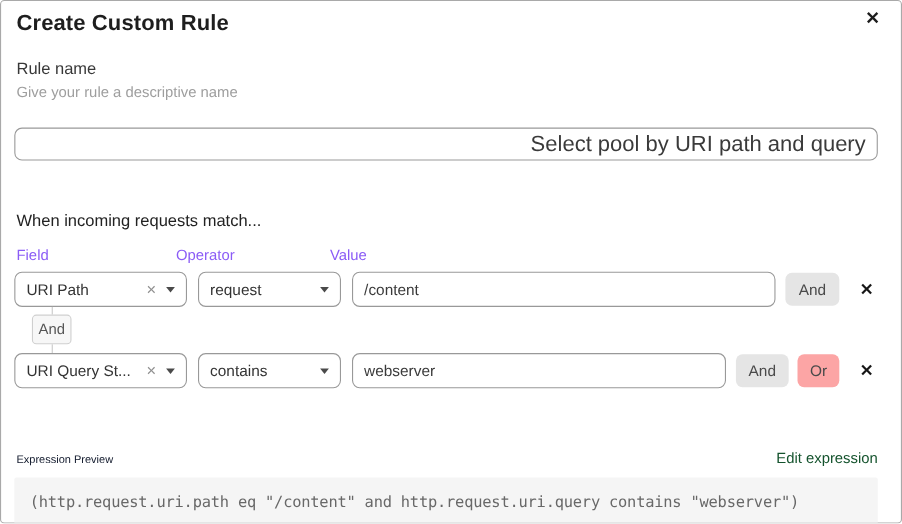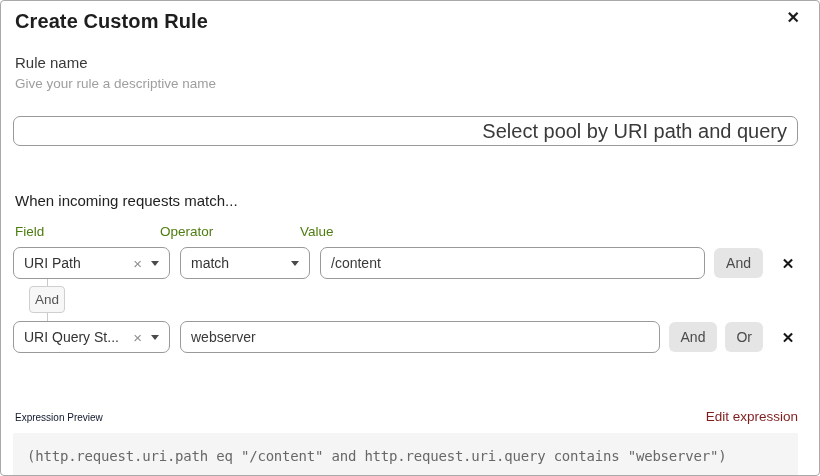--- a/index.html
+++ b/index.html
@@ -38,21 +38,21 @@
     display: block; width: 100%; height: 30px;
     margin-top: 24px;
     border: 1px solid #999; border-radius: 7px;
     padding: 0 10px;
     font-size: 20px; color: #3a3a3a;
     font-family: "Liberation Sans", sans-serif;
     background: #fff; outline: none; text-align: right;
   }
   
   .section-heading { margin: 46px 0 0 2px; font-size: 15px; font-weight: 400; color: #222; line-height: 18px; }
-  .col-labels { display: flex; margin: 14px 0 0 0; font-size: 13.5px; color: #4d7c0f; line-height: 16px; }
+  .col-labels { display: flex; margin: 14px 0 0 0; font-size: 13.5px; color: #8b5cf6; line-height: 16px; }
   .col-labels .c1 { width: 145px; padding-left: 2px; }
   .col-labels .c2 { width: 140px; padding-left: 2px; }
   .col-labels .c3 { flex: 1; padding-left: 2px; }
   .cond-row { display: flex; align-items: center; margin-top: 7px; height: 32px; }
   .select {
     height: 32px; border: 1px solid #999; border-radius: 7px;
     display: flex; align-items: center;
     padding: 0 10px; background: #fff; cursor: pointer;
     font-size: 14px; color: #333;
   }
@@ -73,41 +73,41 @@
     font-family: "Liberation Sans", sans-serif;
     background: #fff; outline: none; min-width: 0;
   }
   .chip {
     height: 30px; margin-left: 9px;
     border: none; border-radius: 6px;
     background: #e5e5e5; color: #4a4a4a;
     font-size: 14px; padding: 0 12px; cursor: pointer;
     font-family: "Liberation Sans", sans-serif;
   }
-  .chip.or { background: #e5e5e5; padding: 0 11px; margin-left: 8px; }
+  .chip.or { background: #fca5a5; padding: 0 11px; margin-left: 8px; }
   .row-x {
     margin-left: 15px; width: 20px; text-align: center;
     background: none; border: none; cursor: pointer;
     font-size: 15px; font-weight: 700; color: #161616;
     font-family: "Liberation Sans", sans-serif; line-height: 1;
   }
   
   .connector { margin-left: 16px; width: 36px; display: flex; flex-direction: column; align-items: center; }
   .connector .vline  { width: 1px; height: 7px; background: #c9c9c9; }
   .connector .vline2 { width: 1px; height: 8px; background: #c9c9c9; }
   .connector .badge {
     width: 36px; text-align: center;
     border: 1px solid #cfcfcf; border-radius: 4px;
     background: #f7f7f7; color: #565656;
     font-size: 13.5px; padding: 4px 0; line-height: 17px;
   }
   
   .expr-header { display: flex; justify-content: space-between; align-items: baseline; margin-top: 56px; }
   .expr-label { font-size: 10px; color: #0f172a; line-height: 17px; margin-left: 2px; }
-  .expr-link  { font-size: 13.5px; color: #7f1d1d; text-decoration: none; cursor: pointer; }
+  .expr-link  { font-size: 13.5px; color: #14532d; text-decoration: none; cursor: pointer; }
   .code-box {
     margin-top: 7px; height: 46px;
     background: #f5f5f5; border-radius: 2px;
     display: flex; align-items: center;
     padding: 0 14px; overflow: hidden;
   }
   .code-box code {
     font-family: "DejaVu Sans Mono", monospace;
     font-size: 14px; color: #686868; white-space: nowrap; letter-spacing: -0.2px;
   }
@@ -133,40 +133,44 @@
     <div class="c3">Value</div>
   </div>
 
   <div class="cond-row">
     <div class="select fld">
       <span class="lbl">URI Path</span>
       <span class="clear-x">×</span>
       <span class="caret"></span>
     </div>
     <div class="select op">
-      <span class="lbl">match</span>
+      <span class="lbl">request</span>
       <span class="caret"></span>
     </div>
     <input class="val-input" type="text" value="/content" style="">
     <button class="chip">And</button>
     <button class="row-x">✕</button>
   </div>
 
   <div class="connector">
     <div class="vline"></div>
     <div class="badge">And</div>
     <div class="vline2"></div>
   </div>
 
   <div class="cond-row" style="margin-top:0">
     <div class="select fld">
       <span class="lbl">URI Query St...</span>
       <span class="clear-x">×</span>
       <span class="caret"></span>
     </div>
+    <div class="select op">
+      <span class="lbl">contains</span>
+      <span class="caret"></span>
+    </div>
     <input class="val-input" type="text" value="webserver" style="">
     <button class="chip">And</button>
     <button class="chip or">Or</button>
     <button class="row-x">✕</button>
   </div>
 
   <div class="expr-header">
     <span class="expr-label">Expression Preview</span>
     <a class="expr-link">Edit expression</a>
   </div>

